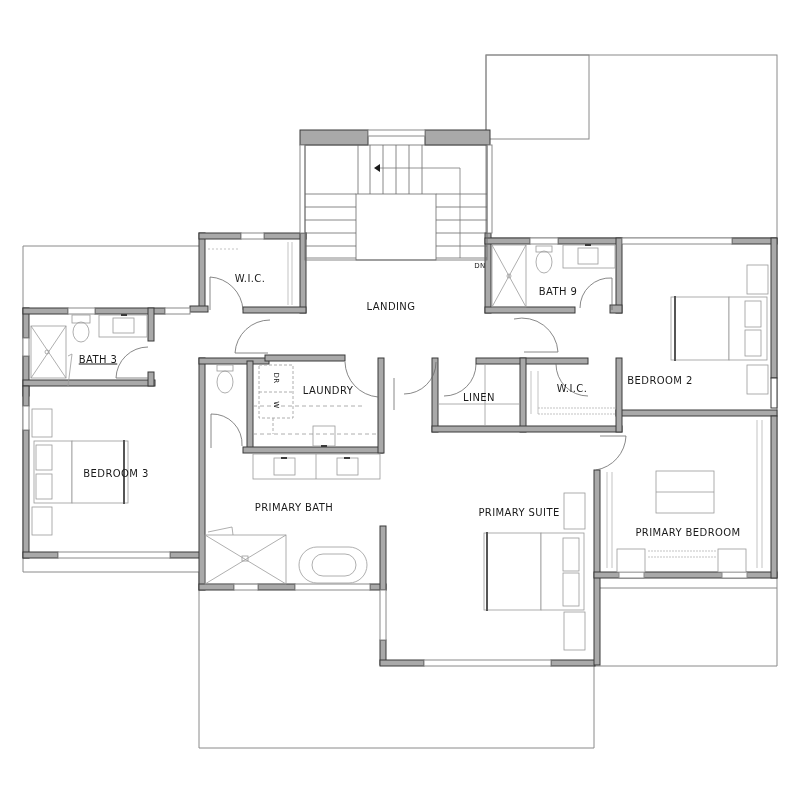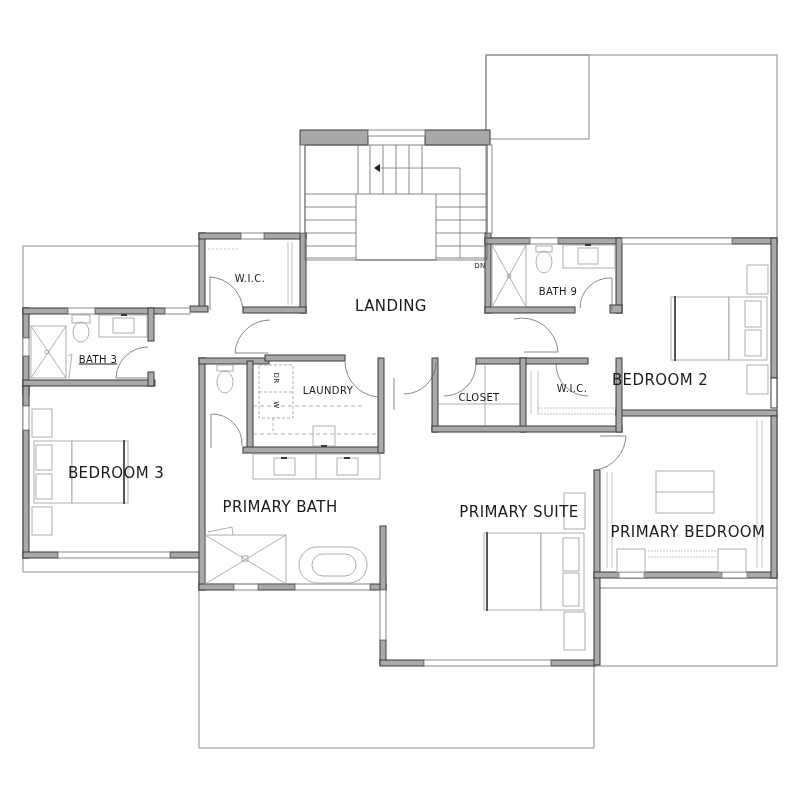--- a/index.html
+++ b/index.html
@@ -1,18 +1,18 @@
 <!DOCTYPE html>
 <html><head>
 <meta charset="utf-8">
 <style>
   html, body { margin:0; padding:0; background:#ffffff; }
   body { width:804px; height:804px; position:relative; overflow:hidden; font-family:"Liberation Sans", sans-serif; }
   #plan { position:absolute; left:0; top:0; width:804px; height:804px; }
-  .lbl { position:absolute; font-family:"DejaVu Sans", sans-serif; font-size:15px; letter-spacing:0.4px; color:#1a1a1a; white-space:nowrap; transform:translate(-50%,-50%); }
+  .lbl { position:absolute; font-family:"DejaVu Sans", sans-serif; font-size:10px; letter-spacing:0.4px; color:#1a1a1a; white-space:nowrap; transform:translate(-50%,-50%); }
   .lbl.small { font-size:10px; }
   .lbl.tiny { font-size:7px; }
 </style>
 </head>
 <body>
 
 <svg id="plan" viewBox="0 0 804 804" xmlns="http://www.w3.org/2000/svg">
 
   <g fill="none" stroke="#8a8a8a" stroke-width="1">
     <rect x="486" y="55" width="291" height="183"></rect>
@@ -231,22 +231,22 @@
     <path d="M648 551 H716 M648 557 H716" stroke-dasharray="2 1"></path>
   </g>
 </svg>
 
 <div class="lbl" style="left:391px;top:306px;">LANDING</div>
 <div class="lbl small" style="left:250px;top:278px;">W.I.C.</div>
 <div class="lbl small" style="left:558px;top:291px;">BATH 9</div>
 <div class="lbl small" style="left:98px;top:359px;text-decoration:underline;">BATH 3</div>
 <div class="lbl" style="left:660px;top:380px;">BEDROOM 2</div>
 <div class="lbl small" style="left:328px;top:390px;">LAUNDRY</div>
-<div class="lbl small" style="left:479px;top:397px;">CLOSET</div>
+<div class="lbl small" style="left:479px;top:397px;">LINEN</div>
 <div class="lbl small" style="left:572px;top:388px;">W.I.C.</div>
 <div class="lbl" style="left:116px;top:473px;text-align:center;">BEDROOM 3</div>
-<div class="lbl" style="left:280px;top:507px;">PRIMARY BATH</div>
+<div class="lbl" style="left:294px;top:507px;">PRIMARY BATH</div>
 <div class="lbl" style="left:487px;top:512px;margin-left:32px;">PRIMARY SUITE</div>
 <div class="lbl" style="left:688px;top:532px;">PRIMARY BEDROOM</div>
 
 <div class="lbl tiny" style="left:480px;top:266px;text-align:center;">DN</div>
 <div class="lbl tiny" style="left:276px;top:378px;transform:translate(-50%,-50%) rotate(90deg);">DR</div>
 <div class="lbl tiny" style="left:276px;top:405px;transform:translate(-50%,-50%) rotate(90deg);">W</div>
 
 </body></html>

